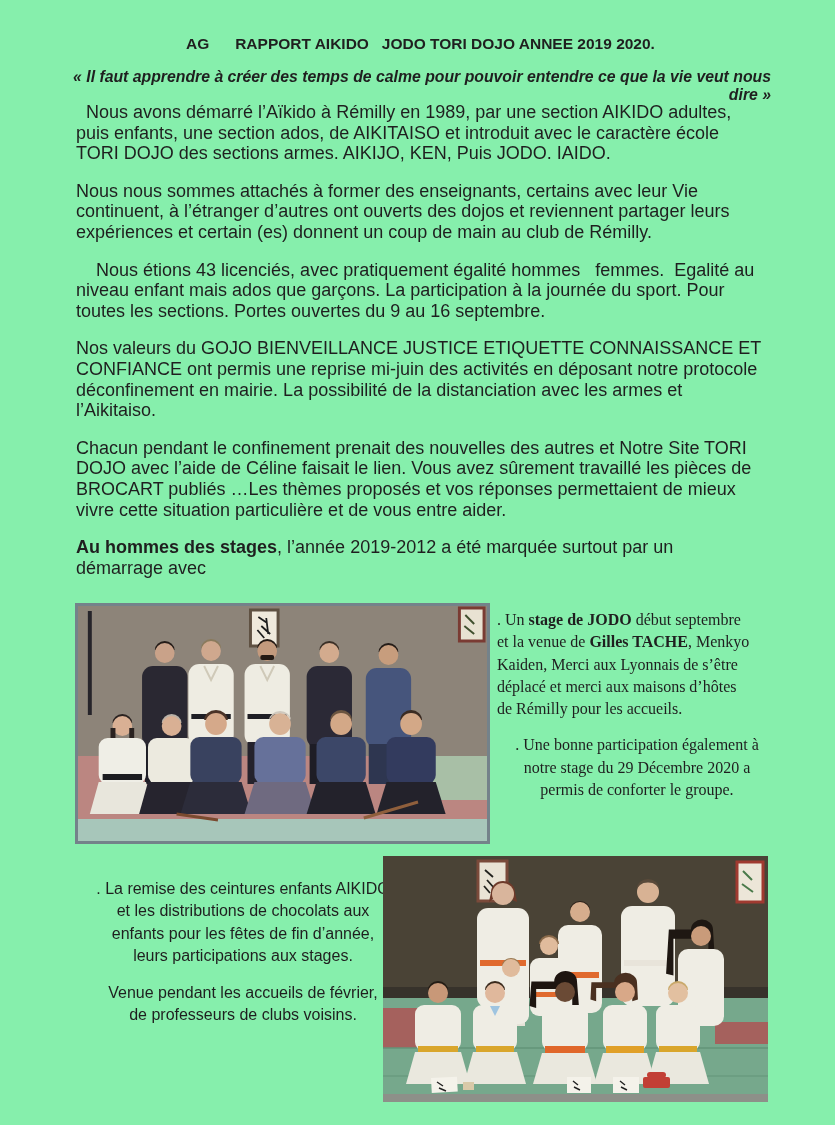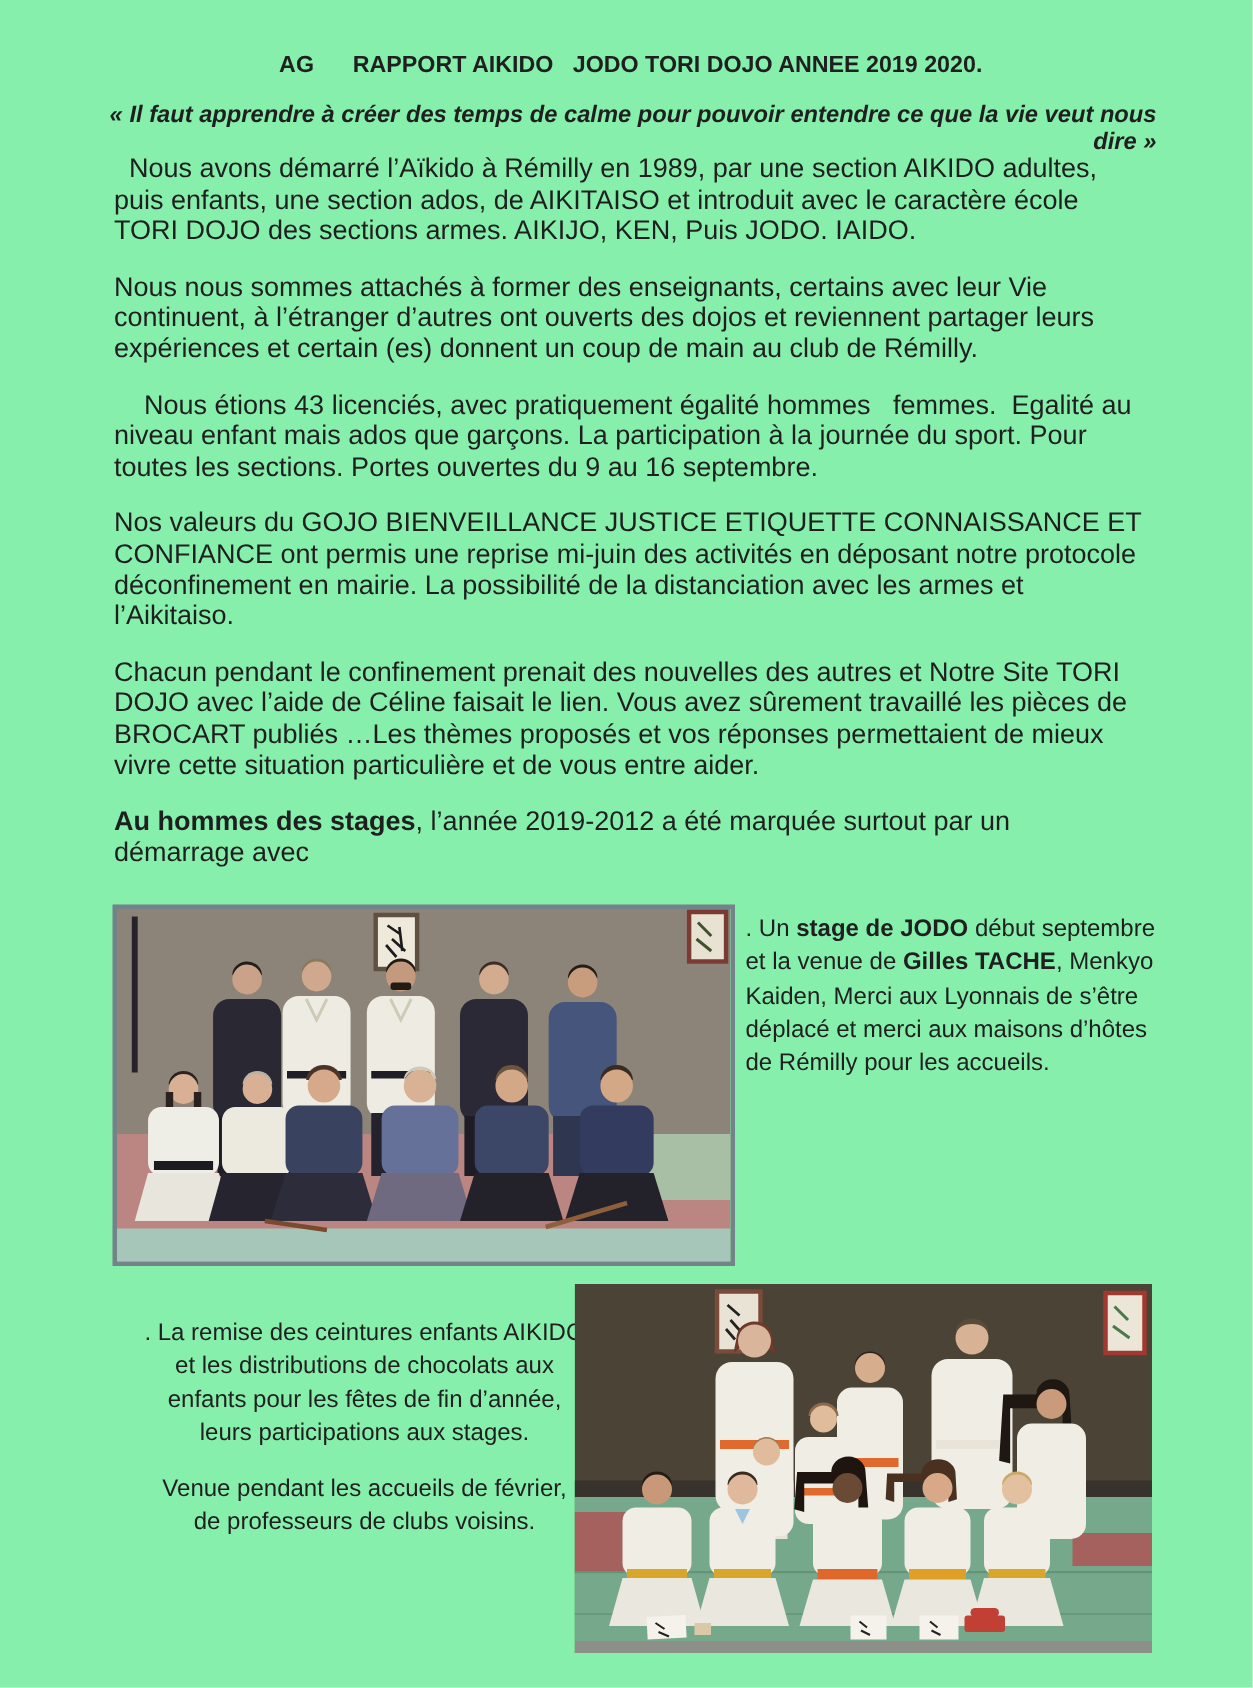--- a/index.html
+++ b/index.html
@@ -29,21 +29,21 @@
   .body-text p{margin:0 0 17px 0;white-space:pre-wrap;}
   .b{font-weight:bold;}
   .photo{position:absolute;overflow:hidden;}
   .photo svg{display:block;width:100%;height:100%;}
   #photo1{left:75px;top:603px;width:415px;height:241px;border:3px solid #74828a;box-sizing:border-box;}
   #photo2{left:383px;top:856px;width:385px;height:246px;}
   .side-col{
     position:absolute;left:497px;top:609px;width:280px;
     font-size:16px;line-height:22.3px;
   }
-  .side-col .blk{white-space:pre-line;margin:0 0 14px 0;}
+  .side-col .blk{white-space:pre-line;margin:0 0 14px 0;font-family:Liberation Serif, serif;}
   .side-col .centered{text-align:center;}
   .bottom-col{
     position:absolute;left:78px;top:878px;width:330px;
     font-size:16px;line-height:22.3px;
   }
   .bottom-col .blk{white-space:pre-line;margin:0 0 15px 0;text-align:center;}
 </style>
 </head>
 <body>
 
@@ -175,20 +175,23 @@
       <line x1="100" y1="208" x2="142" y2="214" stroke="#7a4a2f" stroke-width="3"></line>
     </svg>
   </figure>
 
   <div class="side-col">
     <p class="blk"><span>. Un </span><span class="b">stage de JODO</span><span> début septembre
 et la venue de </span><span class="b">Gilles TACHE</span><span>, Menkyo
 Kaiden, Merci aux Lyonnais de s’être
 déplacé et merci aux maisons d’hôtes
 de Rémilly pour les accueils.</span></p>
+    <p class="blk centered">. Une bonne participation également à
+notre stage du 29 Décembre 2020 a
+permis de conforter le groupe.</p>
   </div>
 
   <div class="bottom-col">
     <p class="blk">. La remise des ceintures enfants AIKIDO
 et les distributions de chocolats aux
 enfants pour les fêtes de fin d’année,
 leurs participations aux stages.</p>
     <p class="blk">Venue pendant les accueils de février,
 de professeurs de clubs voisins.</p>
   </div>

